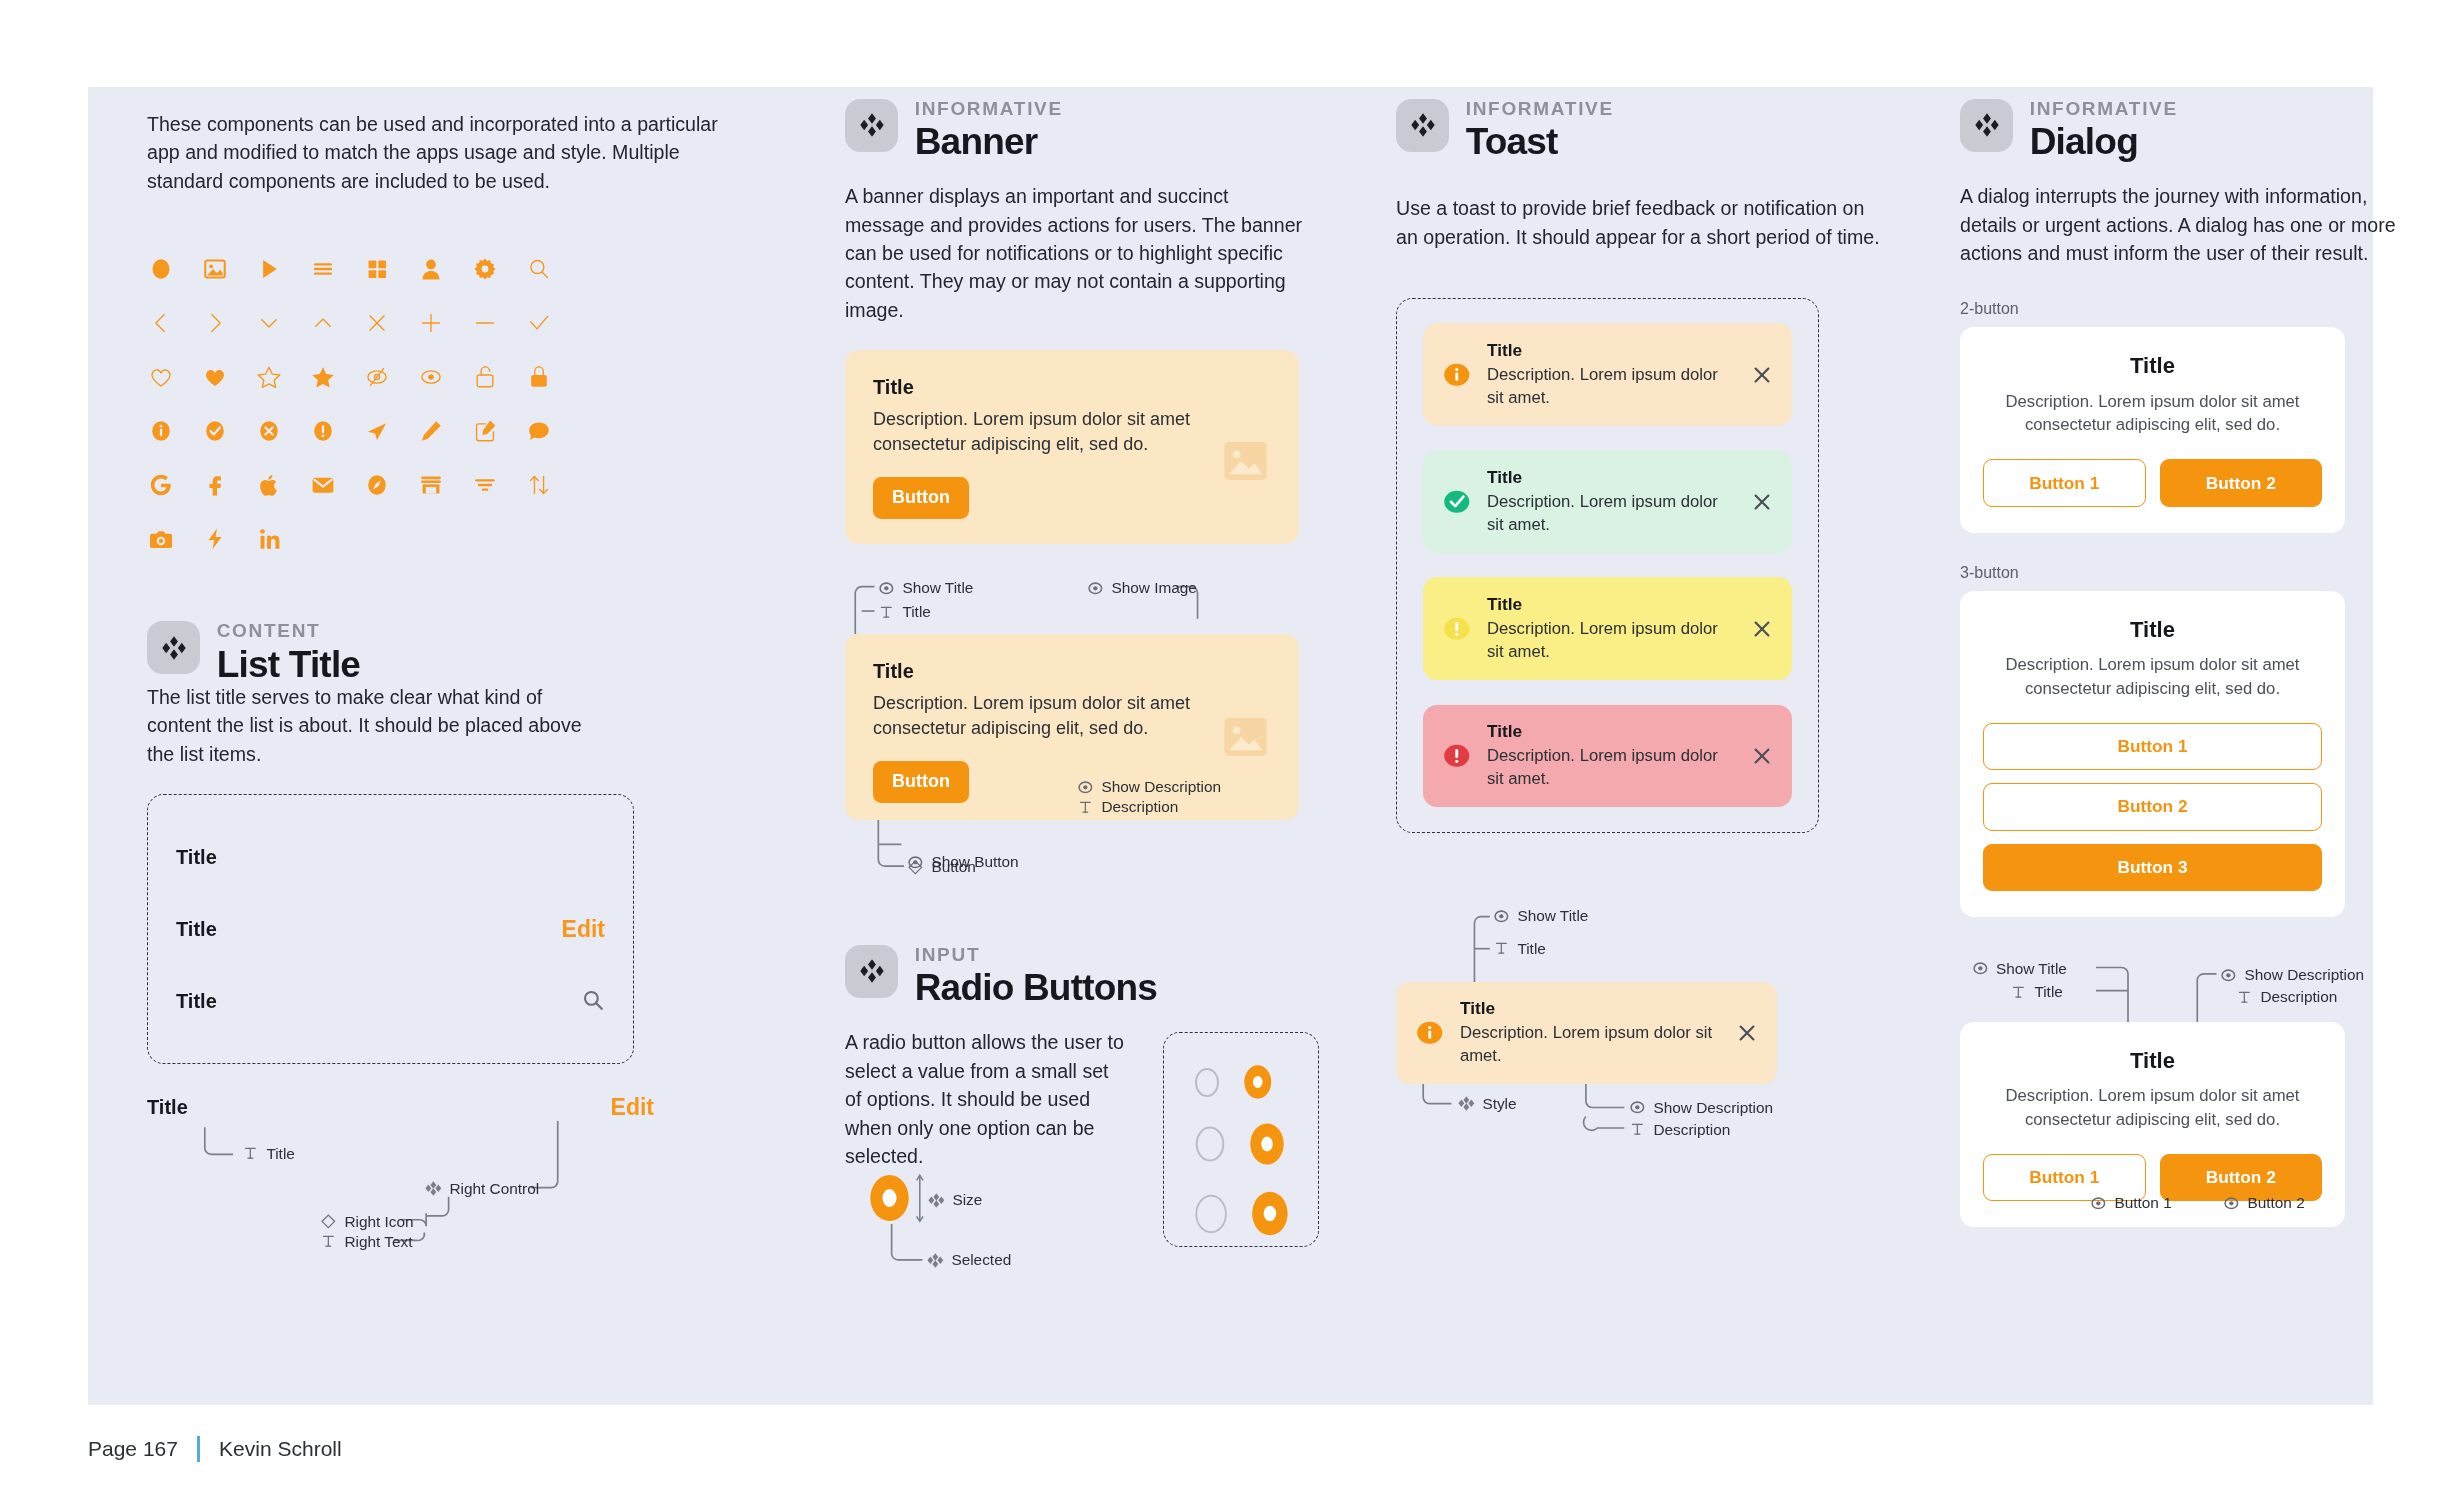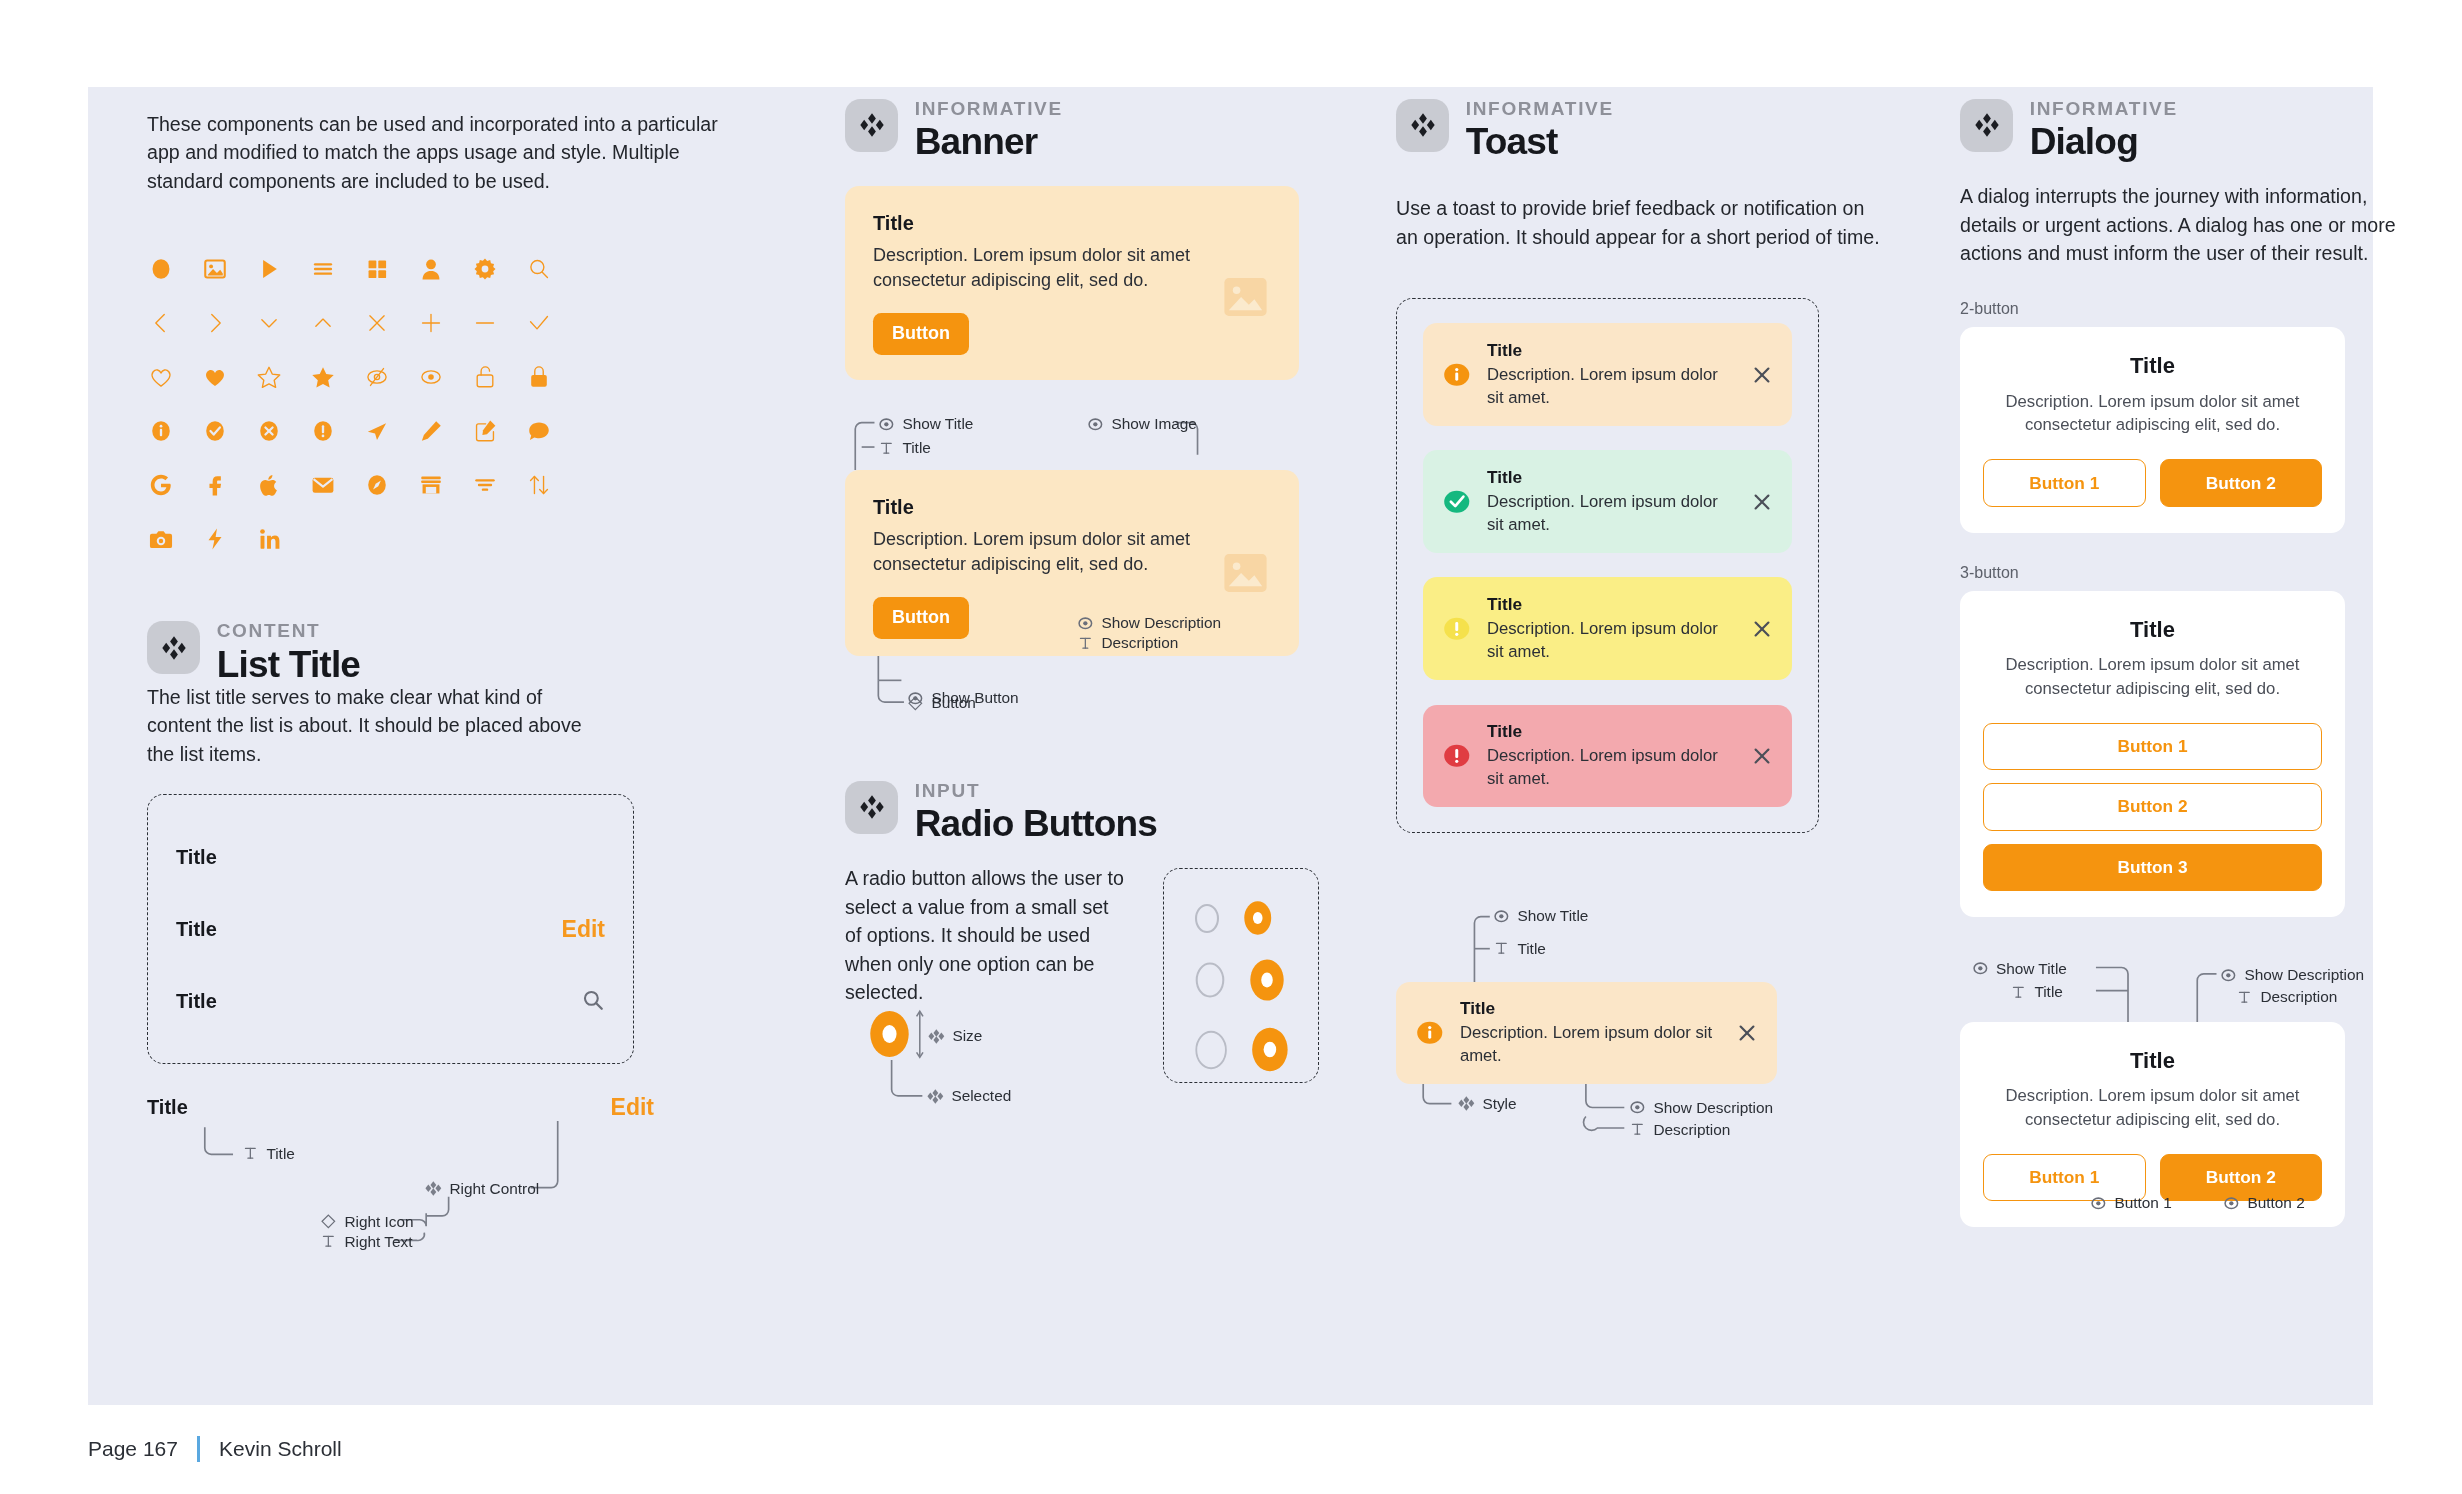--- a/index.html
+++ b/index.html
@@ -544,20 +544,21 @@
               <path d="M32 12 L38 20 L32 28 L26 20 Z"></path>
       </g>
           </svg>
     </div>
     <div>
       <div class="kicker">Informative</div>
       <div class="h1 small">Banner</div>
     </div>
   </div>
 
+  <div class="body-text" style="margin-top:22px;width:462px;">A banner displays an important and succinct message and provides actions for users. The banner can be used for notifications or to highlight specific content. They may or may not contain a supporting image.</div>
 
   <div class="banner" style="margin-top:26px;width:454px;height:194px;">
     <div class="card-title">Title</div>
     <div class="card-desc">Description. Lorem ipsum dolor sit amet consectetur adipiscing elit, sed do.</div>
     <div class="btn-solid">Button</div>
     <svg class="img-ph" viewBox="0 0 40 36">
       <rect x="1" y="1" width="38" height="34" rx="4" fill="#f8d6a4"></rect>
       <circle cx="12" cy="12" r="3.4" fill="#fbeacd"></circle>
       <path d="M5 30 L16 18 L23 25 L28 20 L35 30 Z" fill="#fbeacd"></path>
     </svg>

